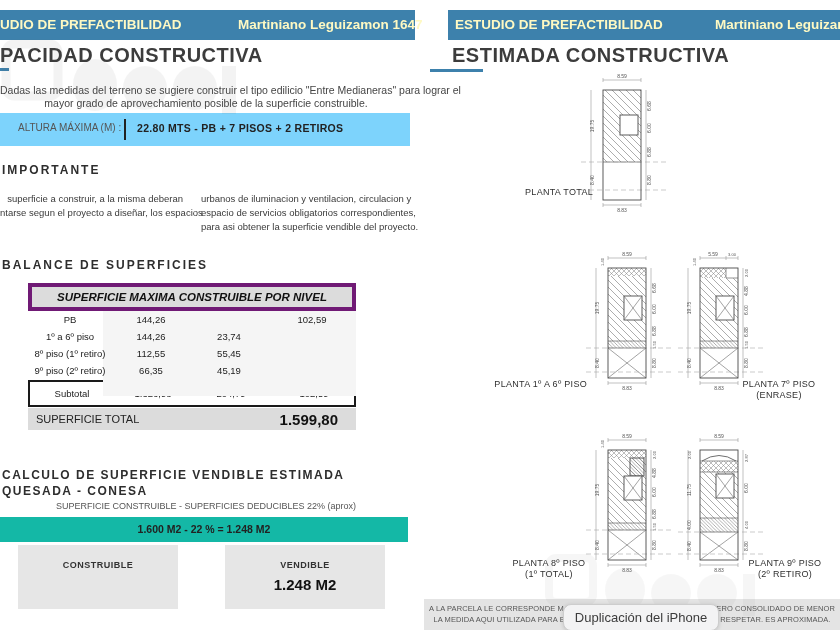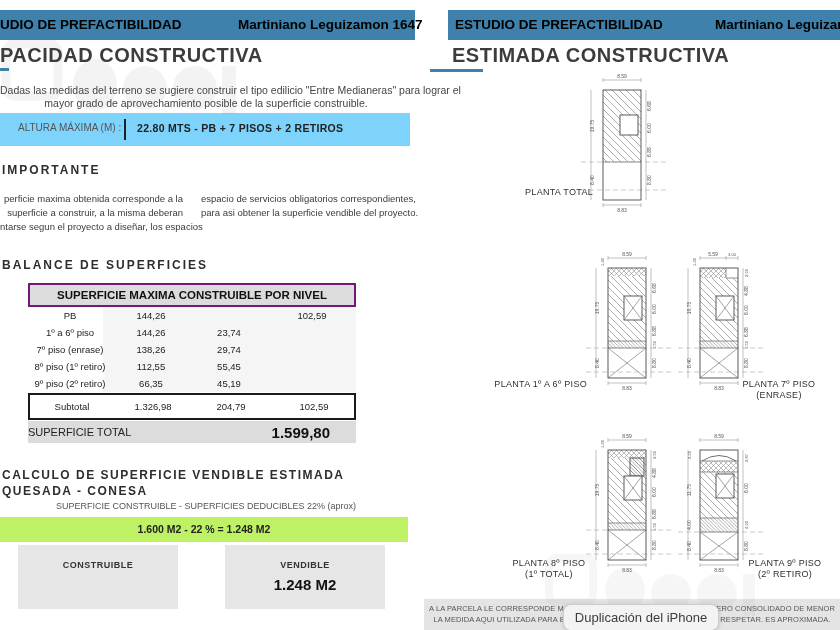--- a/index.html
+++ b/index.html
@@ -1,52 +1,52 @@
 <!DOCTYPE html>
 <html><head>
 <meta charset="utf-8">
 <style>
   html,body{margin:0;padding:0;}
   body{width:840px;height:630px;position:relative;overflow:hidden;background:#fff;
        font-family:"Liberation Sans","DejaVu Sans",sans-serif;color:#333;}
   .nowrap{white-space:nowrap;}
   
   .bluebar{position:absolute;top:10px;height:30px;background:#3d81ac;}
-  .bluebar .btxt{position:absolute;top:7px;font-weight:bold;font-size:13.5px;color:#000000;white-space:nowrap;}
+  .bluebar .btxt{position:absolute;top:7px;font-weight:bold;font-size:13.5px;color:#fef9c3;white-space:nowrap;}
   
   .h1{position:absolute;font-weight:bold;font-size:20px;letter-spacing:.5px;color:#3c3c3c;white-space:nowrap;}
   .underline{position:absolute;height:3px;background:#3d81ac;}
   .sech{position:absolute;font-weight:bold;font-size:12px;letter-spacing:2px;color:#2e2e2e;white-space:nowrap;}
   
   .intro{position:absolute;left:0;width:412px;text-align:center;font-size:10.5px;color:#454545;line-height:13px;}
   .altura{position:absolute;left:0;top:113px;width:410px;height:33px;background:#7dd3fc;}
   .altura .lbl{position:absolute;left:18px;top:9px;font-size:10px;color:#555;}
   .altura .div{position:absolute;left:124px;top:6px;width:2px;height:21px;background:#222;}
   .altura .val{position:absolute;left:137px;top:9px;font-size:10.5px;font-weight:bold;color:#222;letter-spacing:.3px;}
   .impcol{position:absolute;font-size:9.5px;color:#3a3a3a;line-height:14px;white-space:nowrap;}
   
   .btable{position:absolute;left:28px;top:283px;width:328px;}
-  .ttitle{position:relative;height:20px;border:2px solid #701a75;background:#dcdcdc;
-          font-weight:bold;font-size:11.5px;color:#111;text-align:center;line-height:20px;}
+  .ttitle{position:relative;height:20px;border:4px solid #701a75;background:#dcdcdc;
+          font-weight:bold;font-size:11.5px;color:#111;text-align:center;line-height:20px;font-style:italic;}
   .thead{display:grid;grid-template-columns:84px 78px 78px 88px;height:18px;background:#f1f1f1;
          font-weight:bold;font-size:9.5px;color:#2d2d2d;align-items:center;margin-top:0px;}
   .thead div{text-align:center;}
   .rowswrap{position:relative;}
   .rows-bg{position:absolute;left:75px;top:0;width:253px;height:85px;background:#f5f5f5;}
   .t-row{display:grid;grid-template-columns:84px 78px 78px 88px;height:17px;align-items:center;
          font-size:9.5px;color:#222;position:relative;}
   .t-row div{text-align:center;}
   .subtotal{display:grid;grid-template-columns:84px 78px 78px 88px;height:23px;align-items:center;
             border:2px solid #1a1a1a;background:#fff;font-size:9.5px;color:#222;margin-top:1px;}
   .subtotal div{text-align:center;}
   .totalrow{display:flex;align-items:center;height:22px;background:#dcdcdc;margin-top:1px;}
-  .totalrow .tl{font-size:11px;color:#222;padding-left:0;}
-  .totalrow .tv{margin-left:auto;padding-right:26px;font-size:15px;font-weight:bold;color:#111;}
+  .totalrow .tl{font-size:11px;color:#222;padding-left:8px;}
+  .totalrow .tv{margin-left:auto;padding-right:18px;font-size:15px;font-weight:bold;color:#111;}
   .note{position:absolute;left:0;top:501px;width:412px;text-align:center;font-size:9px;color:#555;}
-  .formula{position:absolute;left:0;top:517px;width:408px;height:25px;background:#bef264;
+  .formula{position:absolute;left:0;top:517px;width:408px;height:25px;background:#14b8a6;
            text-align:center;font-weight:bold;font-size:10.5px;color:#222;line-height:25px;}
   .resbox{position:absolute;top:545px;width:160px;height:64px;background:#e6e6e6;text-align:center;}
   .resbox .rl{margin-top:15px;font-weight:bold;font-size:9px;letter-spacing:.5px;color:#333;}
   .resbox .rv{margin-top:6px;font-weight:bold;font-size:15px;color:#111;}
   
   .plansvg{position:absolute;width:120px;height:150px;}
   .planlabel{position:absolute;font-size:9px;color:#2f2f2f;letter-spacing:.3px;line-height:11px;white-space:nowrap;}
   
   .footband{position:absolute;left:424px;top:599px;width:416px;height:31px;background:#e4e4e4;}
   .footband .fl{text-align:center;font-size:7.5px;color:#555;letter-spacing:.1px;white-space:nowrap;}
@@ -85,25 +85,25 @@
 <div class="intro nowrap" style="top:97px;">mayor grado de aprovechamiento posible de la superficie construible.</div>
 
 <div class="altura">
   <span class="lbl">ALTURA MÁXIMA (M) :</span>
   <span class="div"></span>
   <span class="val">22.80 MTS - PB + 7 PISOS + 2 RETIROS</span>
 </div>
 
 <div class="sech" style="left:2px;top:163px;">IMPORTANTE</div>
 <div class="impcol" style="left:0;top:192px;width:183px;text-align:right;">
-  <div>perficie maxima obtenida corresponde a la</div>
   <div>superficie a construir, a la misma deberan</div>
   <div>ntarse segun el proyecto a diseñar, los espacios</div>
 </div>
 <div class="impcol" style="left:201px;top:192px;width:212px;">
+  <div>urbanos de iluminacion y ventilacion, circulacion y</div>
   <div>espacio de servicios obligatorios correspondientes,</div>
   <div>para asi obtener la superficie vendible del proyecto.</div>
 </div>
 
 <div class="sech" style="left:2px;top:258px;">BALANCE DE SUPERFICIES</div>
 
 <div class="btable">
   <div class="ttitle">SUPERFICIE MAXIMA CONSTRUIBLE POR NIVEL</div>
   <div class="rowswrap">
     <div class="rows-bg"></div>
@@ -111,26 +111,20 @@
         <div class="t-row">
           <div>PB</div>
           <div>144,26</div>
           <div></div>
           <div>102,59</div>
         </div>
         <div class="t-row">
           <div>1º a 6º piso</div>
           <div>144,26</div>
           <div>23,74</div>
-          <div></div>
-        </div>
-        <div class="t-row">
-          <div>7º piso (enrase)</div>
-          <div>138,26</div>
-          <div>29,74</div>
           <div></div>
         </div>
         <div class="t-row">
           <div>8º piso (1º retiro)</div>
           <div>112,55</div>
           <div>55,45</div>
           <div></div>
         </div>
         <div class="t-row">
           <div>9º piso (2º retiro)</div>

